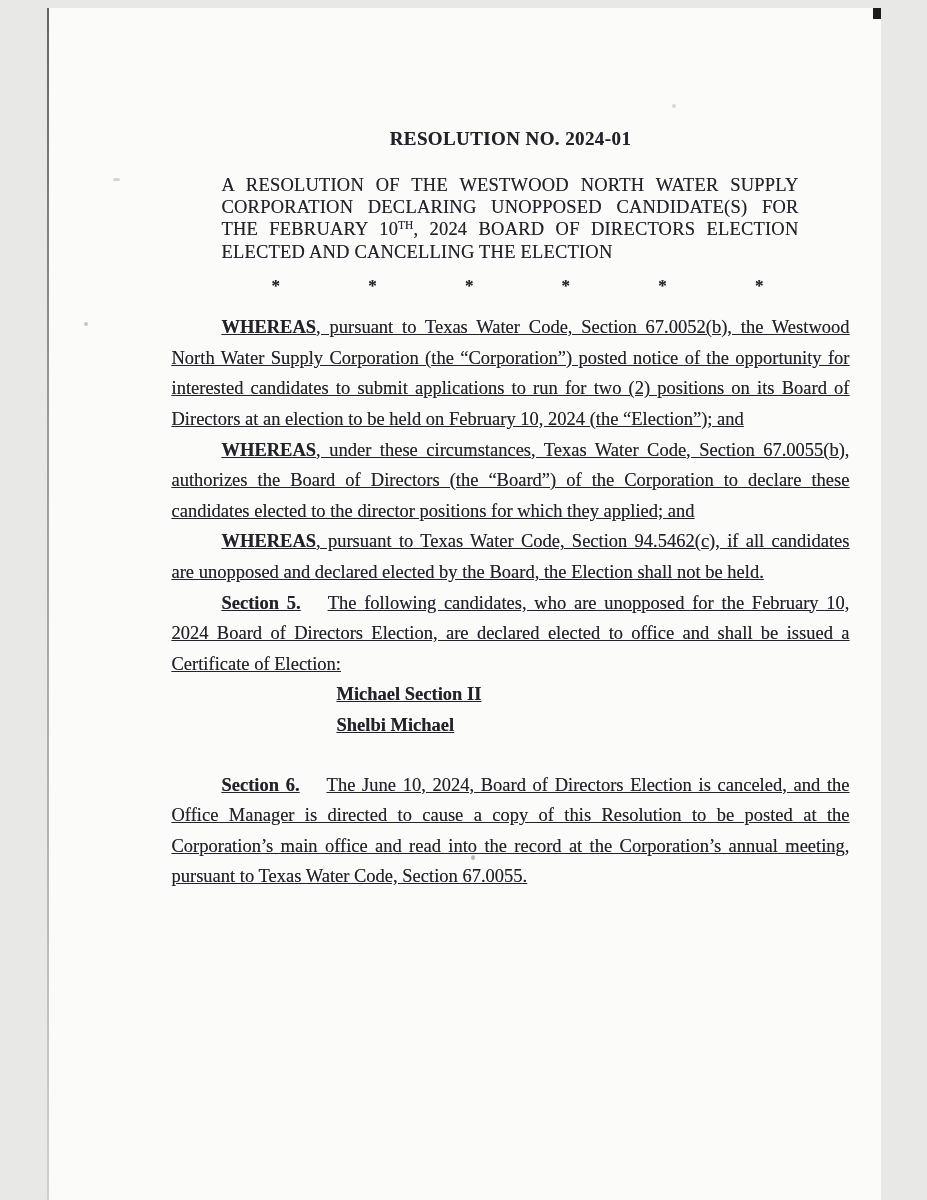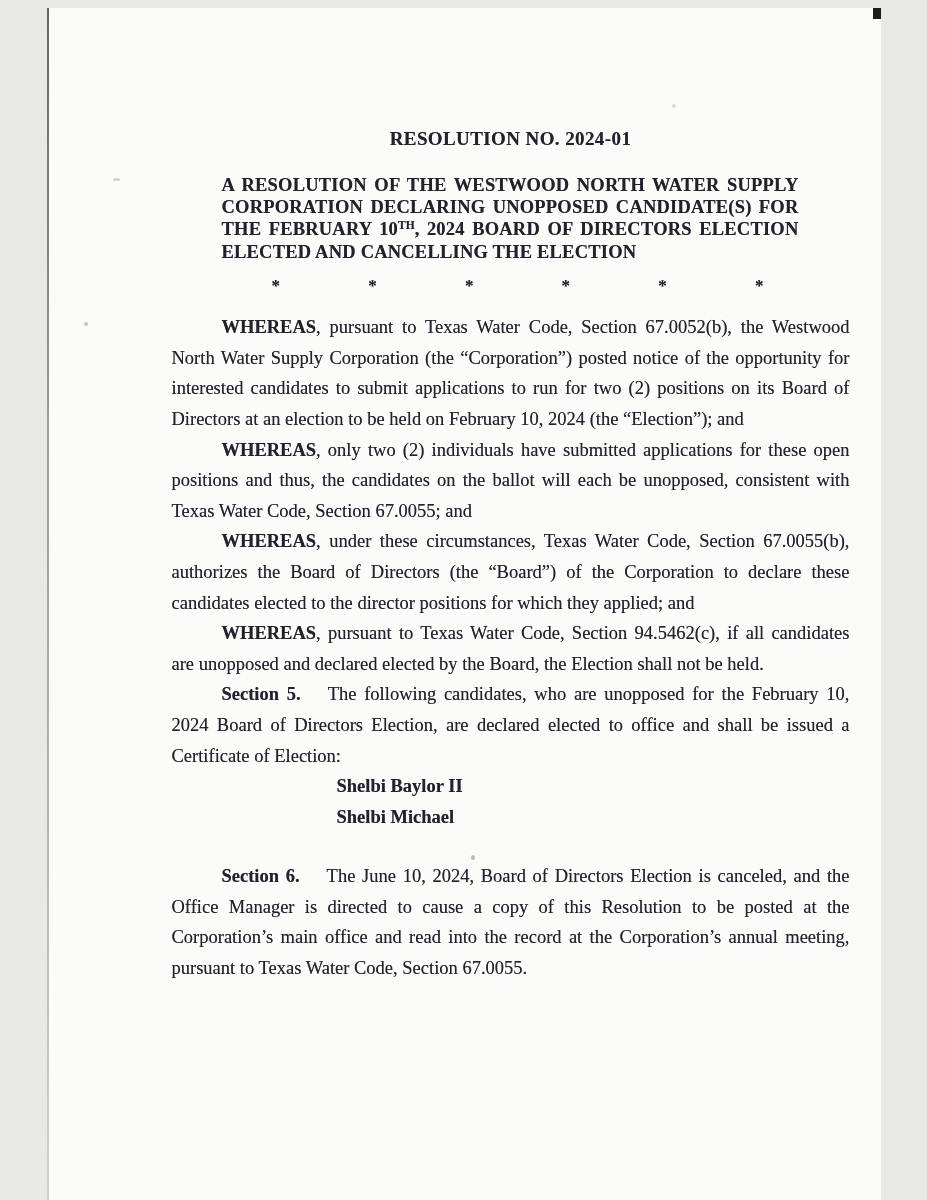--- a/index.html
+++ b/index.html
@@ -52,40 +52,40 @@
     margin: 0;
     text-align: center;
     font-size: 19px;
     font-weight: bold;
     letter-spacing: .4px;
     line-height: 22px;
   }
   .doc-heading {
     margin: 25px 51px 0 50px;
     font-size: 18.5px;
-    font-weight: bold;
+    font-weight: normal;
     line-height: 21.8px;
     text-align: justify;
     letter-spacing: .2px;
   }
   .doc-heading .sup {
     font-size: .62em;
     position: relative;
     top: -.45em;
     letter-spacing: 0;
   }
   .asterisk-row {
     display: flex;
     justify-content: space-between;
     margin: 12px 86px 0 100px;
     font-size: 17px;
     font-weight: bold;
     line-height: 20px;
   }
-  .body-block { margin-top: 16px; }
+  .body-block { margin-top: 16px; text-decoration: underline; }
   .para {
     margin: 0;
     font-size: 18.5px;
     line-height: 30.6px;
     text-align: justify;
     text-indent: 50px;
   }
   .para .lead { font-weight: bold; }
   .para.ordaining {
     font-weight: bold;
@@ -129,31 +129,30 @@
       <span>*</span>
       <span>*</span>
       <span>*</span>
       <span>*</span>
     </div>
 
     <div class="body-block">
 
       <p class="para"><span class="lead">WHEREAS</span><span>, pursuant to Texas Water Code, Section 67.0052(b), the Westwood North Water Supply Corporation (the “Corporation”) posted notice of the opportunity for interested candidates to submit applications to run for two (2) positions on its Board of Directors at an election to be held on February 10, 2024 (the “Election”); and</span></p>
 
-      <p class="para"><span class="lead">WHEREAS</span><span>, only two (2) individuals have submitted applications for these open positions and thus, the candidates on the ballot will each be unopposed, consistent with Texas Water Code, Section 67.0055; and</span></p>
 
       <p class="para"><span class="lead">WHEREAS</span><span>, under these circumstances, Texas Water Code, Section 67.0055(b), authorizes the Board of Directors (the “Board”) of the Corporation to declare these candidates elected to the director positions for which they applied; and</span></p>
 
       <p class="para"><span class="lead">WHEREAS</span><span>, pursuant to Texas Water Code, Section 94.5462(c), if all candidates are unopposed and declared elected by the Board, the Election shall not be held.</span></p>
 
 
       <p class="para"><span class="section-label">Section 5.</span><span>The following candidates, who are unopposed for the February 10, 2024 Board of Directors Election, are declared elected to office and shall be issued a Certificate of Election:</span></p>
 
       <div class="candidates">
-        <div>Shelbi Baylor II</div>
+        <div>Michael Section II</div>
         <div>Shelbi Michael</div>
       </div>
 
       <p class="para section-2"><span class="section-label">Section 6.</span><span>The June 10, 2024, Board of Directors Election is canceled, and the Office Manager is directed to cause a copy of this Resolution to be posted at the Corporation’s main office and read into the record at the Corporation’s annual meeting, pursuant to Texas Water Code, Section 67.0055.</span></p>
 
     </div>
   </div>
 </div>
 
 </body></html>

